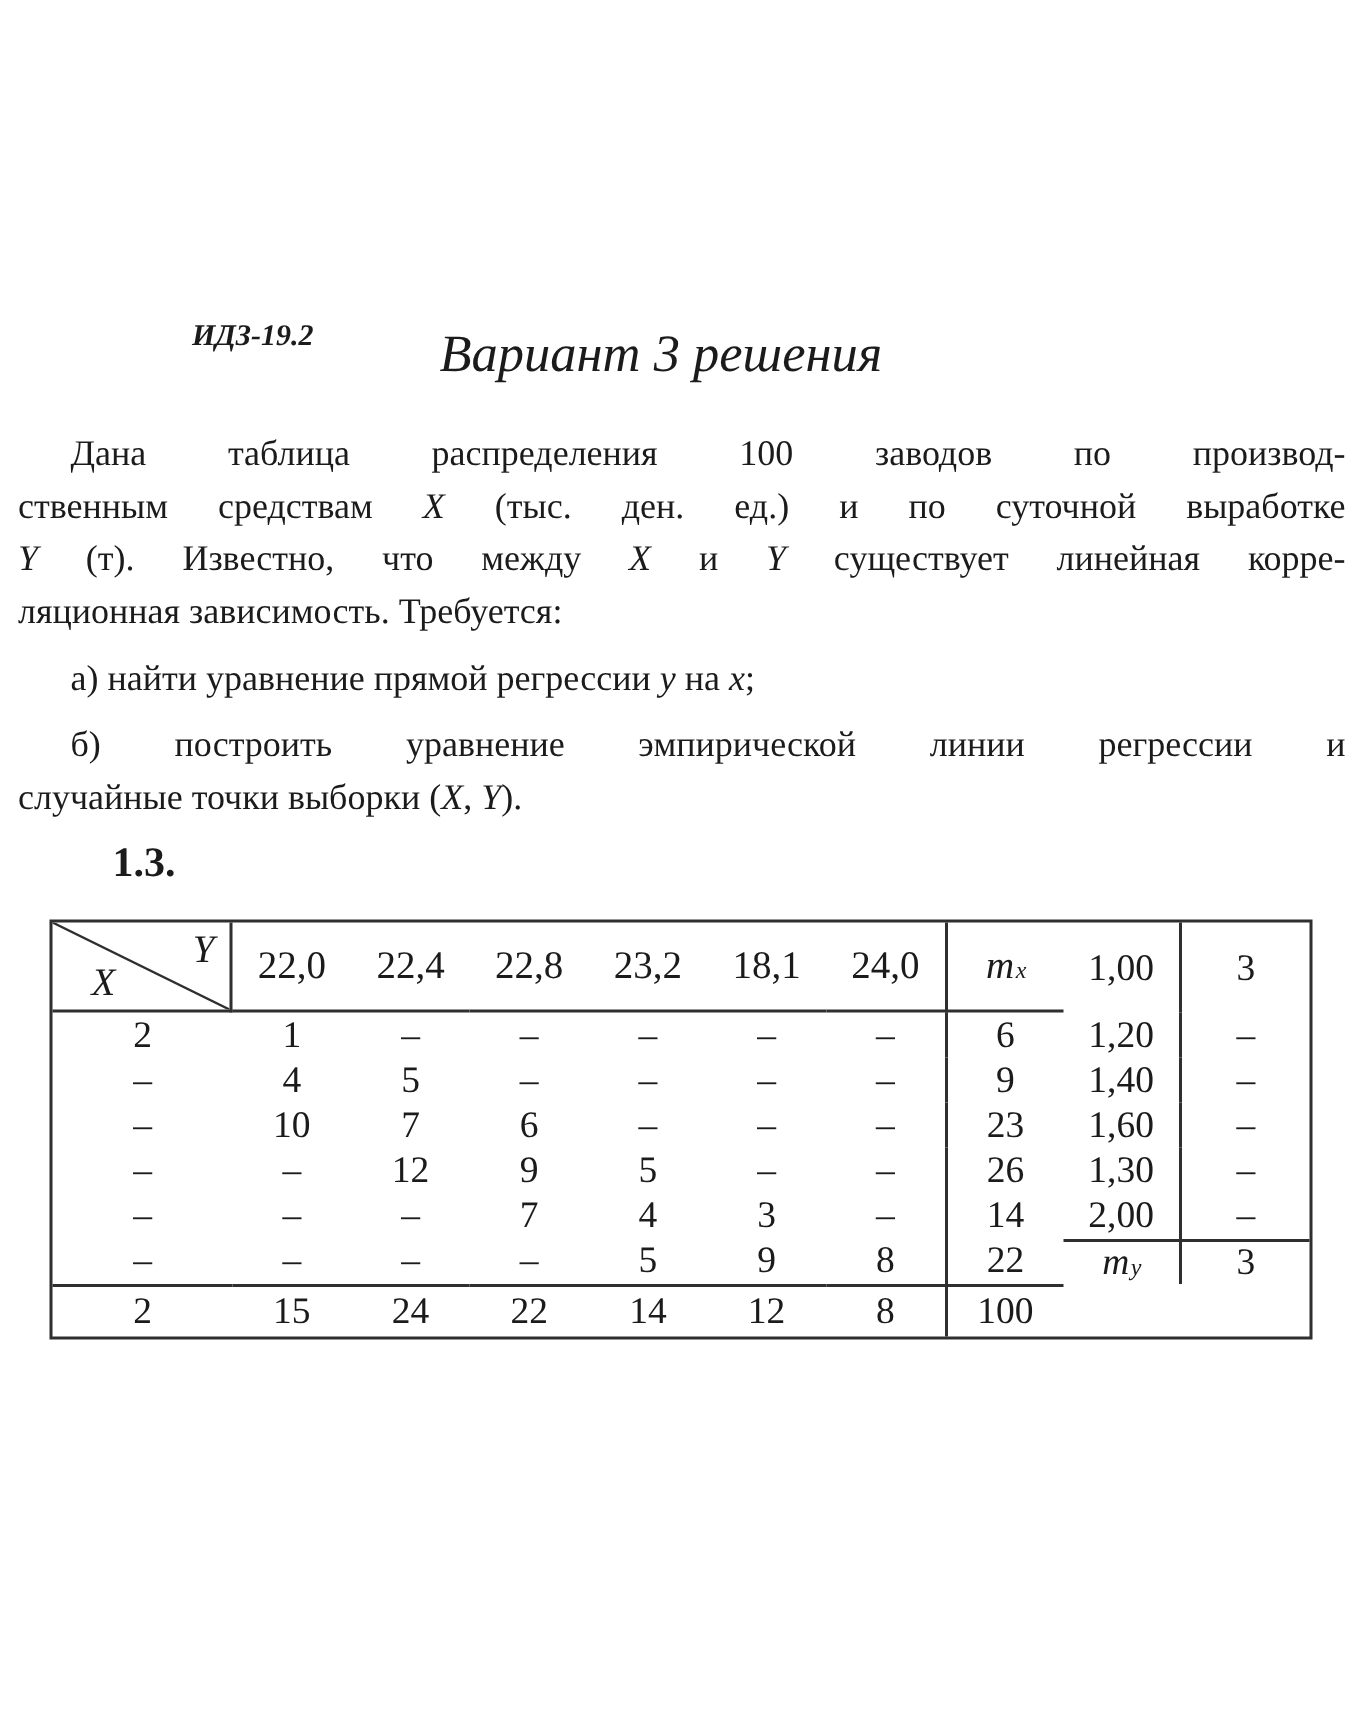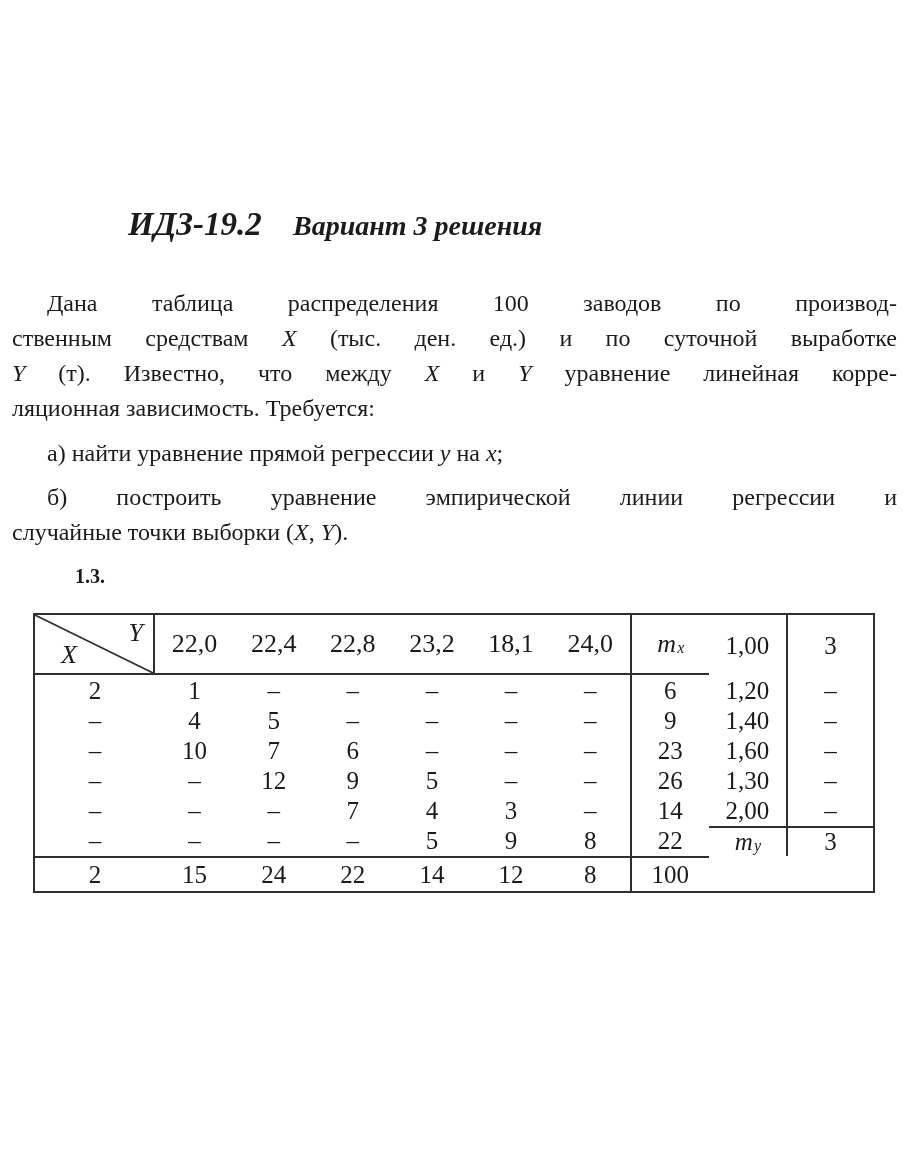--- a/index.html
+++ b/index.html
@@ -13,33 +13,33 @@
     position:relative;
     width:910px;height:1155px;
     background:var(--bg);
     color:var(--ink);
     font-family:"Liberation Serif", serif;
     overflow:hidden;
   }
   .it{font-style:italic;}
 
   
-  .h-code{position:absolute;top:206px;left:128px;font-size:33px;font-weight:bold;font-style:italic;line-height:36px;}
-  .h-title{position:absolute;top:208px;left:293px;font-size:28px;font-weight:bold;font-style:italic;line-height:36px;}
+  .h-code{position:absolute;top:206px;left:128px;font-size:20px;font-weight:bold;font-style:italic;line-height:36px;}
+  .h-title{position:absolute;top:218px;left:293px;font-size:35px;font-weight:normal;font-style:italic;line-height:36px;}
 
   
   .textblock{position:absolute;left:12px;width:885px;font-size:24px;line-height:35px;}
   .para{top:286px;}
   .item-a{top:436px;}
   .item-b{top:480px;}
   .pline{display:block;}
   .jst{text-align:justify;text-align-last:justify;}
   .ind{text-indent:35px;}
 
-  .section-label{position:absolute;top:559px;left:75px;font-size:20px;font-weight:bold;line-height:34px;}
+  .section-label{position:absolute;top:559px;left:75px;font-size:28px;font-weight:bold;line-height:34px;}
 
   
   .tbl{
     position:absolute;left:33px;top:613px;width:842px;height:280px;
     border:2px solid var(--line);
     display:grid;
     grid-template-columns:120px repeat(8,1fr) 85px;
     grid-template-rows:60px repeat(6,1fr) 35px;
     background:var(--bg);
   }
@@ -61,21 +61,21 @@
 <body>
 
 <div class="page">
 
   <span class="h-code">ИДЗ-19.2</span>
   <span class="h-title">Вариант 3 решения</span>
 
   <div class="textblock para">
     <div class="pline jst ind"><span>Дана таблица распределения 100 заводов по производ-</span></div>
     <div class="pline jst"><span>ственным средствам </span><span class="it">X</span><span> (тыс. ден. ед.) и по суточной выработке</span></div>
-    <div class="pline jst"><span class="it">Y</span><span> (т). Известно, что между </span><span class="it">X</span><span> и </span><span class="it">Y</span><span> уравнение линейная корре-</span></div>
+    <div class="pline jst"><span class="it">Y</span><span> (т). Известно, что между </span><span class="it">X</span><span> и </span><span class="it">Y</span><span> существует линейная корре-</span></div>
     <div class="pline"><span>ляционная зависимость. Требуется:</span></div>
   </div>
 
   <div class="textblock item-a ind">
     <span>а) найти уравнение прямой регрессии </span><span class="it">y</span><span> на </span><span class="it">x</span><span>;</span>
   </div>
 
   <div class="textblock item-b">
     <div class="pline jst ind"><span>б) построить уравнение эмпирической линии регрессии и</span></div>
     <div class="pline"><span>случайные точки выборки (</span><span class="it">X</span><span>, </span><span class="it">Y</span><span>).</span></div>

